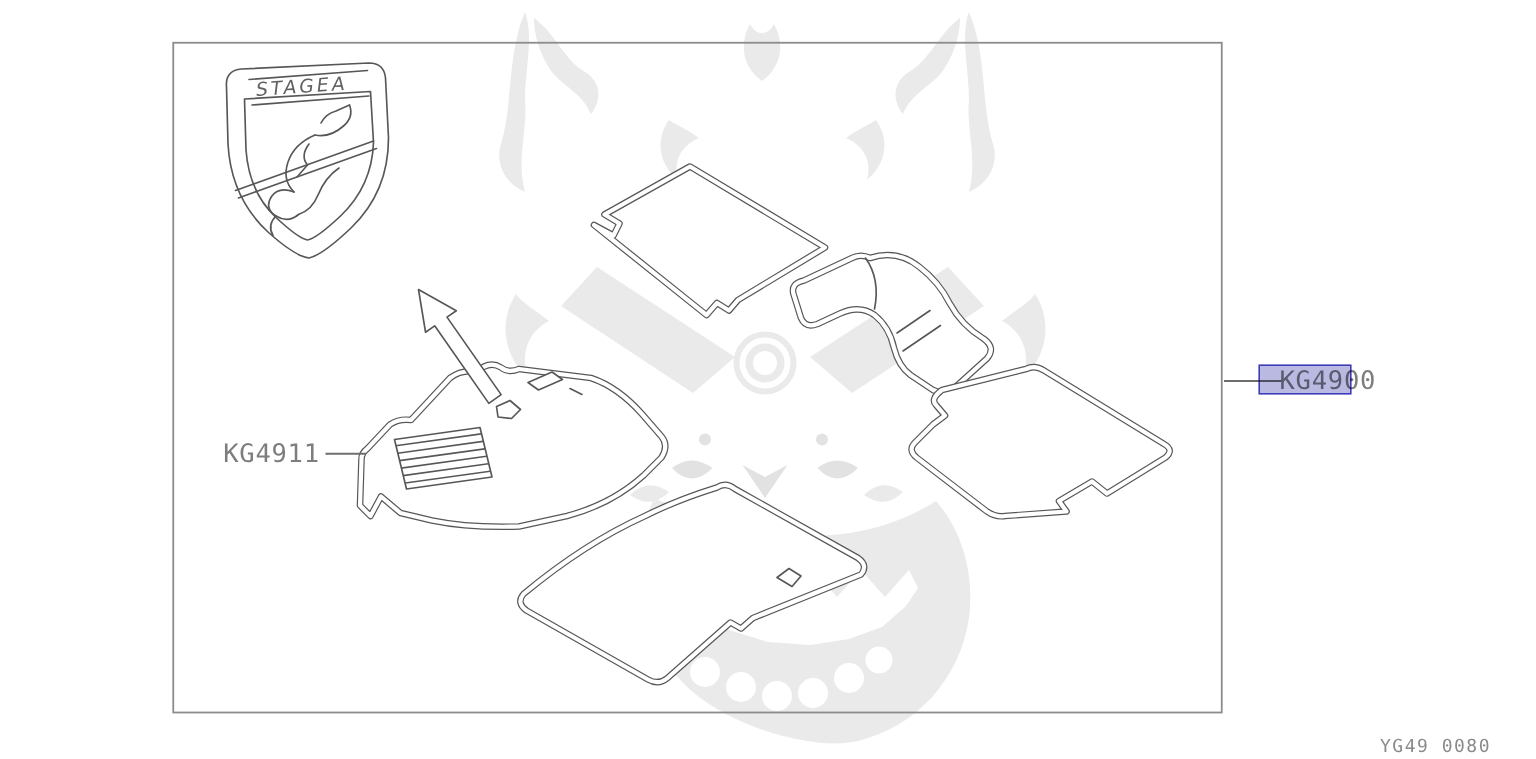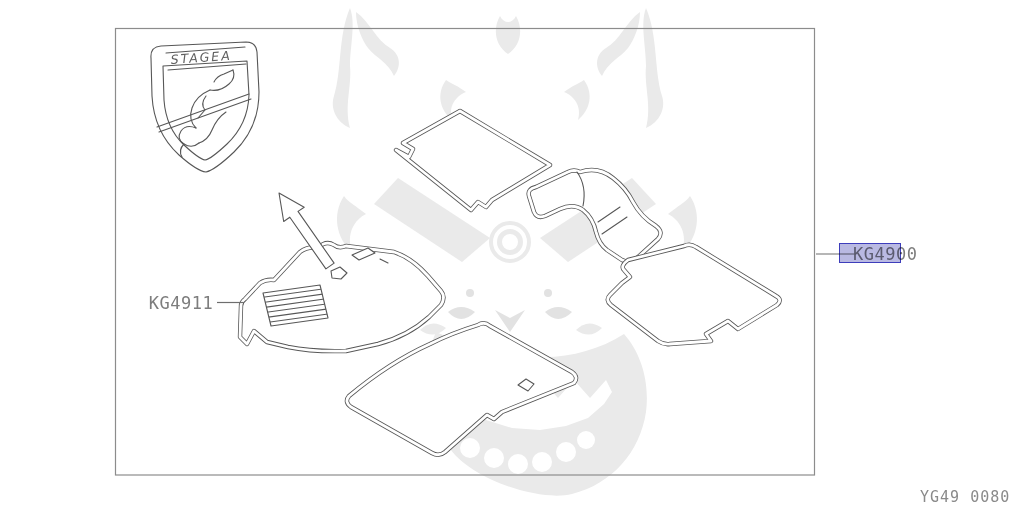--- a/index.html
+++ b/index.html
@@ -16,21 +16,21 @@
   .wm{fill:#eaeaea;stroke:none;}
   .wm2{fill:#e2e2e2;stroke:none;}
   .wm-s{fill:none;stroke:#eaeaea;}
   .frame{fill:none;stroke:#8c8c8c;stroke-width:1.2;}
   .leader{stroke:#6e6e6e;stroke-width:1.2;fill:none;}
   .part-label{
     position:absolute;color:#7d7d7d;font-size:17px;line-height:19px;
     letter-spacing:0.5px;white-space:nowrap;z-index:3;
   }
   .sheet-code{
-    position:absolute;color:#8a8a8a;font-size:15px;line-height:18px;
+    position:absolute;color:#8a8a8a;font-size:12px;line-height:18px;
     letter-spacing:1px;white-space:nowrap;z-index:3;
   }
   .highlight-box{
     position:absolute;background:#b9b9e2;border:1.6px solid #3d3dbb;
     mix-blend-mode:multiply;z-index:4;box-sizing:border-box;
   }
   .badge-text{
     font-family:"DejaVu Sans","Liberation Sans",sans-serif;
     font-style:italic;font-size:12.5px;letter-spacing:2px;fill:#616161;
   }

